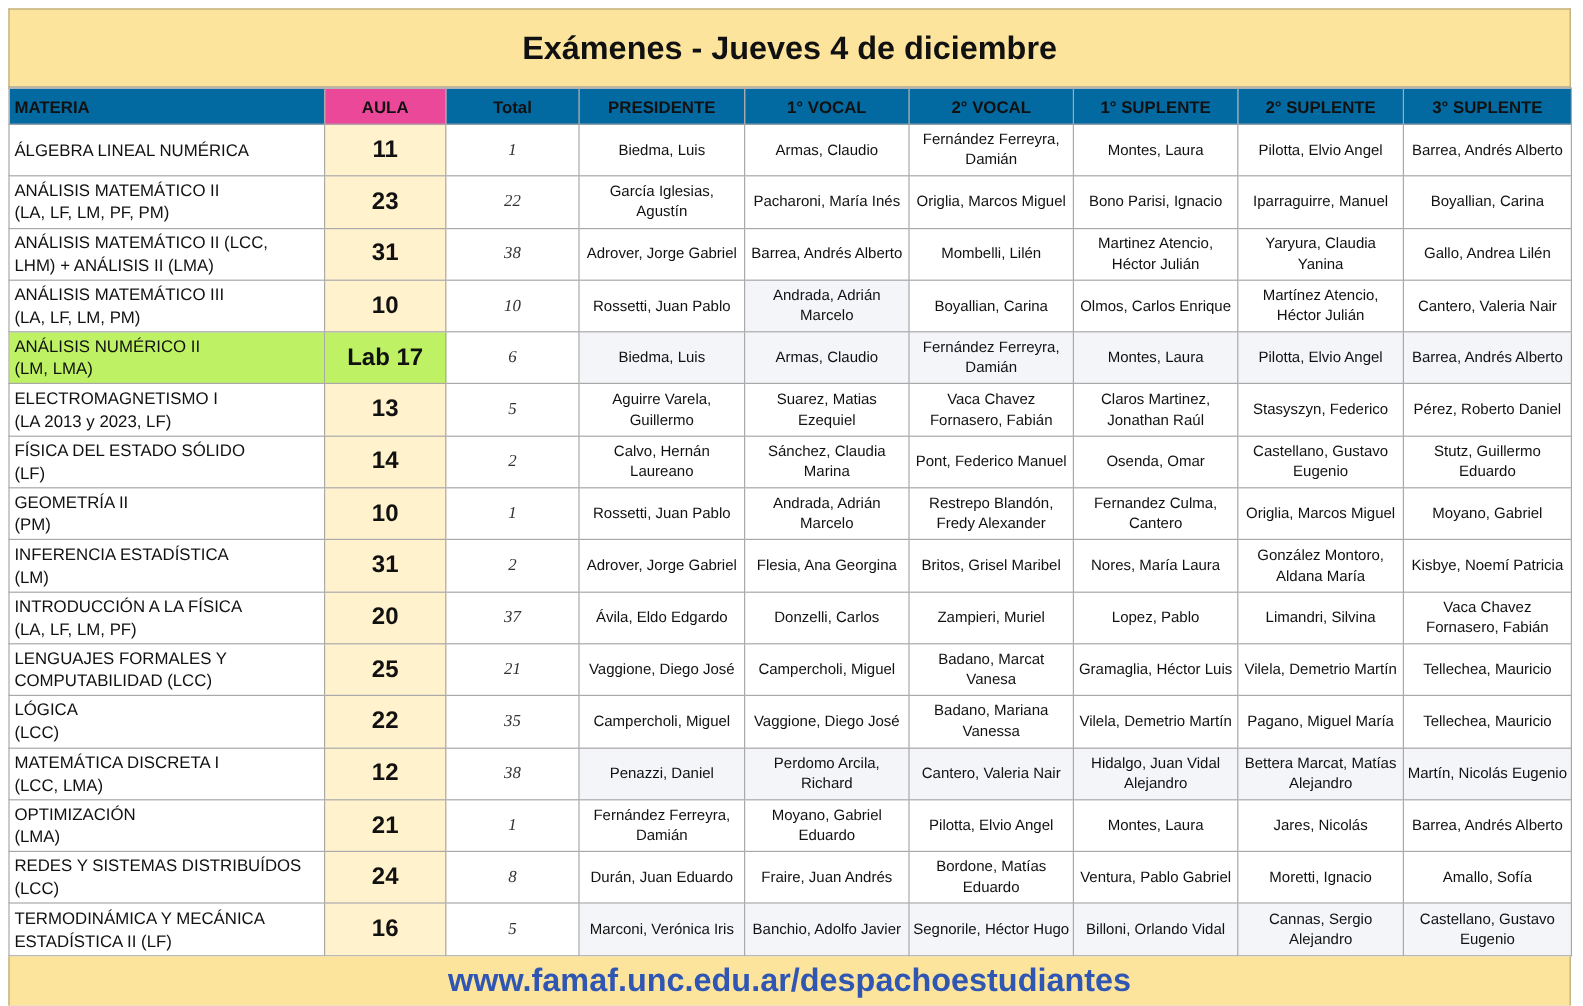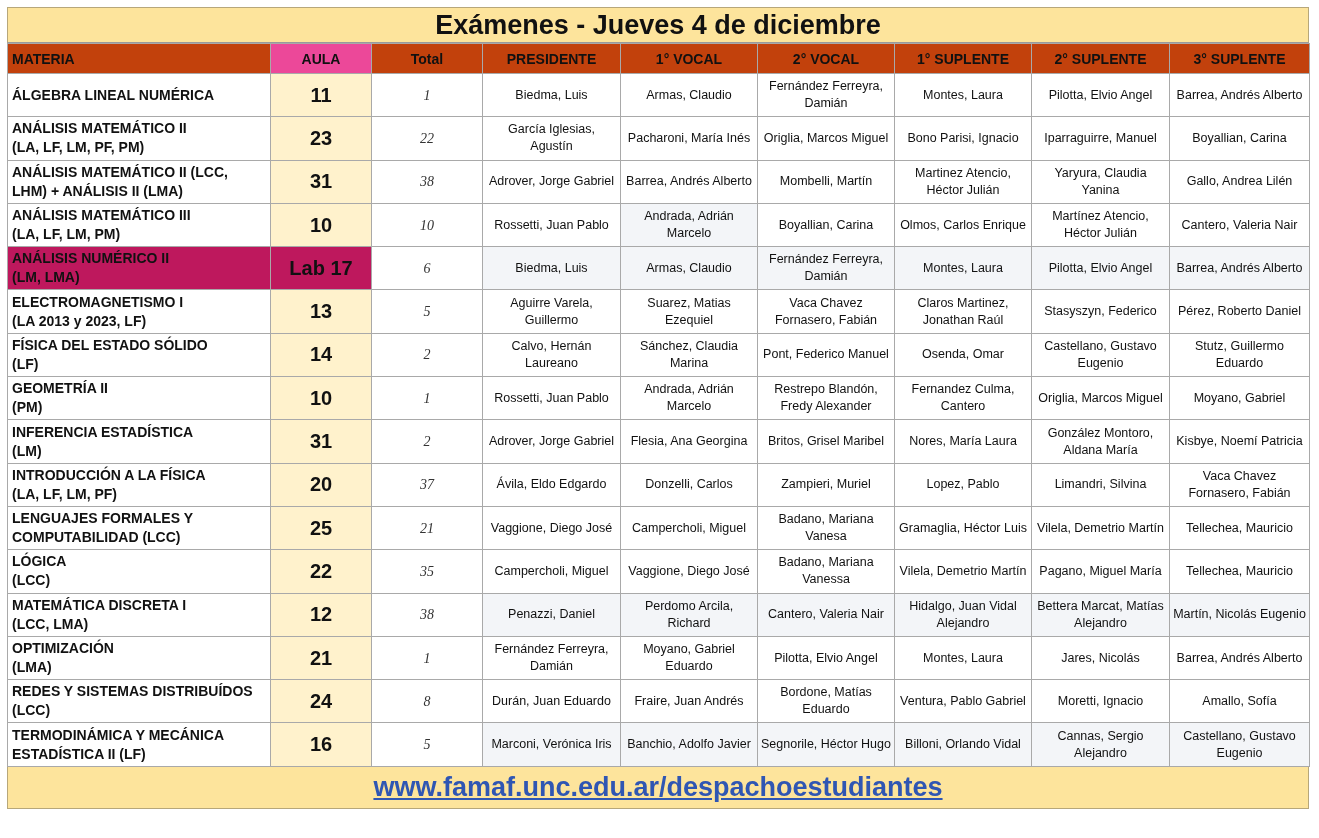--- a/index.html
+++ b/index.html
@@ -1,36 +1,36 @@
 <!DOCTYPE html>
 <html><head>
 <meta charset="utf-8">
 <style>
   html, body { margin: 0; padding: 0; background: #ffffff; }
   body { width: 1319px; height: 838px; position: relative; overflow: hidden;
          font-family: "Liberation Sans", "DejaVu Sans", sans-serif; color: #111; }
   .sheet { position: absolute; left: 7px; top: 7px; width: 1302px; }
-  .title-bar { height: 36px; background: #fde49c; border: 1px solid #b7a77a;
+  .title-bar { height: 66px; background: #fde49c; border: 1px solid #b7a77a;
                border-bottom: 1px solid #9a9a9a;
                display: flex; align-items: center; justify-content: center;
                font-weight: bold; font-size: 27px; color: #111; box-sizing: border-box; }
   table { border-collapse: collapse; width: 1302px; table-layout: fixed; }
   th, td { border: 1px solid #a9a9a9; padding: 0 3px; box-sizing: border-box; }
-  thead th { background: #c2410c; height: 30px; font-size: 14px; font-weight: bold; text-align: center; }
+  thead th { background: #0369a1; height: 30px; font-size: 14px; font-weight: bold; text-align: center; }
   thead th.col-materia { text-align: left; padding-left: 4px; }
   thead th.col-aula { background: #ec4899; }
   tbody td { height: 43.3px; font-size: 12.5px; text-align: center; line-height: 17px; }
-  td.materia { text-align: left; font-weight: bold; font-size: 14px; line-height: 19px; padding-left: 4px; }
+  td.materia { text-align: left; font-weight: normal; font-size: 14px; line-height: 19px; padding-left: 4px; }
   td.aula { background: #fff2cc; font-weight: bold; font-size: 20px; margin-left: 14px; }
   td.total { font-style: italic; font-size: 14px; color: #333; font-family: "Liberation Serif", "DejaVu Serif", serif; }
-  tr.highlight td.materia, tr.highlight td.aula { background: #be185d; }
+  tr.highlight td.materia, tr.highlight td.aula { background: #bef264; }
   td.tint { background: #f3f5f8; }
   .footer-bar { height: 42px; background: #fde49c; border: 1px solid #b7a77a; border-top: none;
                 display: flex; align-items: center; justify-content: center; box-sizing: border-box; }
-  .footer-link { color: #2f56b3; text-decoration: underline; font-weight: bold; font-size: 27px; cursor: pointer; }
+  .footer-link { color: #2f56b3; font-weight: bold; font-size: 27px; cursor: pointer; }
 </style>
 </head>
 <body>
 
 <div class="sheet">
   <div class="title-bar">
     <span>Exámenes - Jueves 4 de diciembre</span>
   </div>
   <table>
     <colgroup>
@@ -88,21 +88,21 @@
         </tr>
         <tr>
           <td class="materia">
             <div>ANÁLISIS MATEMÁTICO II (LCC,</div>
             <div>LHM) + ANÁLISIS II (LMA)</div>
           </td>
           <td class="aula">31</td>
           <td class="total">38</td>
           <td class="">Adrover, Jorge Gabriel</td>
           <td class="">Barrea, Andrés Alberto</td>
-          <td class="">Mombelli, Martín</td>
+          <td class="">Mombelli, Lilén</td>
           <td class="">Martinez Atencio, Héctor Julián</td>
           <td class="">Yaryura, Claudia Yanina</td>
           <td class="">Gallo, Andrea Lilén</td>
         </tr>
         <tr>
           <td class="materia">
             <div>ANÁLISIS MATEMÁTICO III</div>
             <div>(LA, LF, LM, PM)</div>
           </td>
           <td class="aula">10</td>
@@ -200,21 +200,21 @@
         </tr>
         <tr>
           <td class="materia">
             <div>LENGUAJES FORMALES Y</div>
             <div>COMPUTABILIDAD (LCC)</div>
           </td>
           <td class="aula">25</td>
           <td class="total">21</td>
           <td class="">Vaggione, Diego José</td>
           <td class="">Campercholi, Miguel</td>
-          <td class="">Badano, Mariana Vanesa</td>
+          <td class="">Badano, Marcat Vanesa</td>
           <td class="">Gramaglia, Héctor Luis</td>
           <td class="">Vilela, Demetrio Martín</td>
           <td class="">Tellechea, Mauricio</td>
         </tr>
         <tr>
           <td class="materia">
             <div>LÓGICA</div>
             <div>(LCC)</div>
           </td>
           <td class="aula">22</td>

